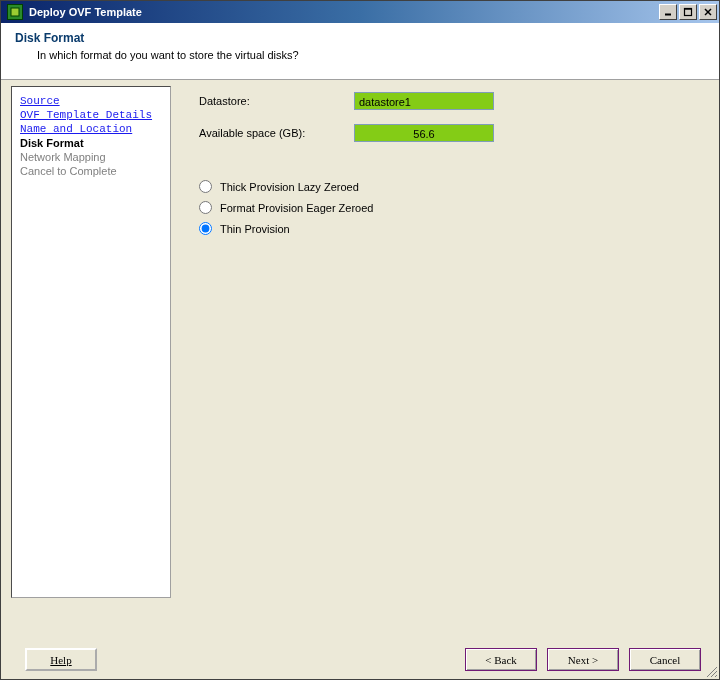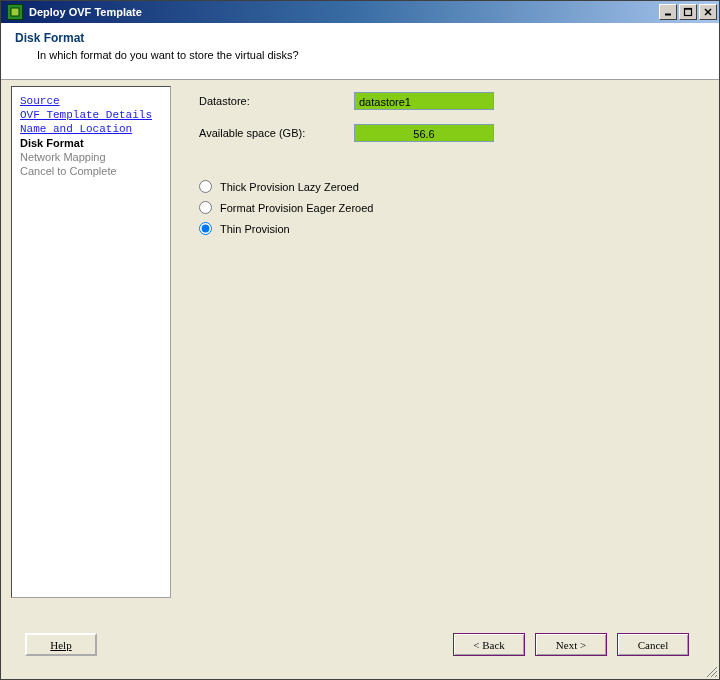--- a/index.html
+++ b/index.html
@@ -24,21 +24,21 @@
   .nav .disabled{color:#808080;text-decoration:none;margin:2px 0;}
   .main{flex:1;padding:12px 28px;}
   .row{display:flex;align-items:center;margin-bottom:14px;}
   .row .lbl{width:155px;}
   .field{width:140px;height:18px;border:1px solid #7f9db9;background:#84cc16;padding:1px 4px;box-sizing:border-box;line-height:16px;}
   .field.ra{text-align:center;}
   .opts{margin-top:38px;}
   .opt{display:flex;align-items:flex-end;margin:8px 0;}
   .opt input{margin:0 8px 0 0;}
   
-  .footer{position:absolute;left:0;right:16px;bottom:0;height:46px;display:flex;align-items:flex-start;padding:0 14px 8px 14px;box-sizing:border-box;}
+  .footer{position:absolute;left:0;right:4px;bottom:0;height:46px;display:flex;align-items:flex-end;padding:0 14px 8px 14px;box-sizing:border-box;}
   .btn{min-width:72px;height:23px;background:#ece9d8;border:1px solid #701a75;box-shadow:inset 1px 1px 0 #fff,inset -1px -1px 0 #a0a0a0;font:11px Tahoma;cursor:pointer;}
   .btn.help{border:2px outset #fff;box-shadow:none;}
   .spacer{flex:1;}
   .footer .btn{margin-left:10px;}
   .resize{position:absolute;right:1px;bottom:1px;width:14px;height:14px;}
   .resize::before{content:"";position:absolute;right:0;bottom:0;width:0;height:0;}
   .resize svg{position:absolute;right:0;bottom:0;}
 </style>
 </head>
 <body>

